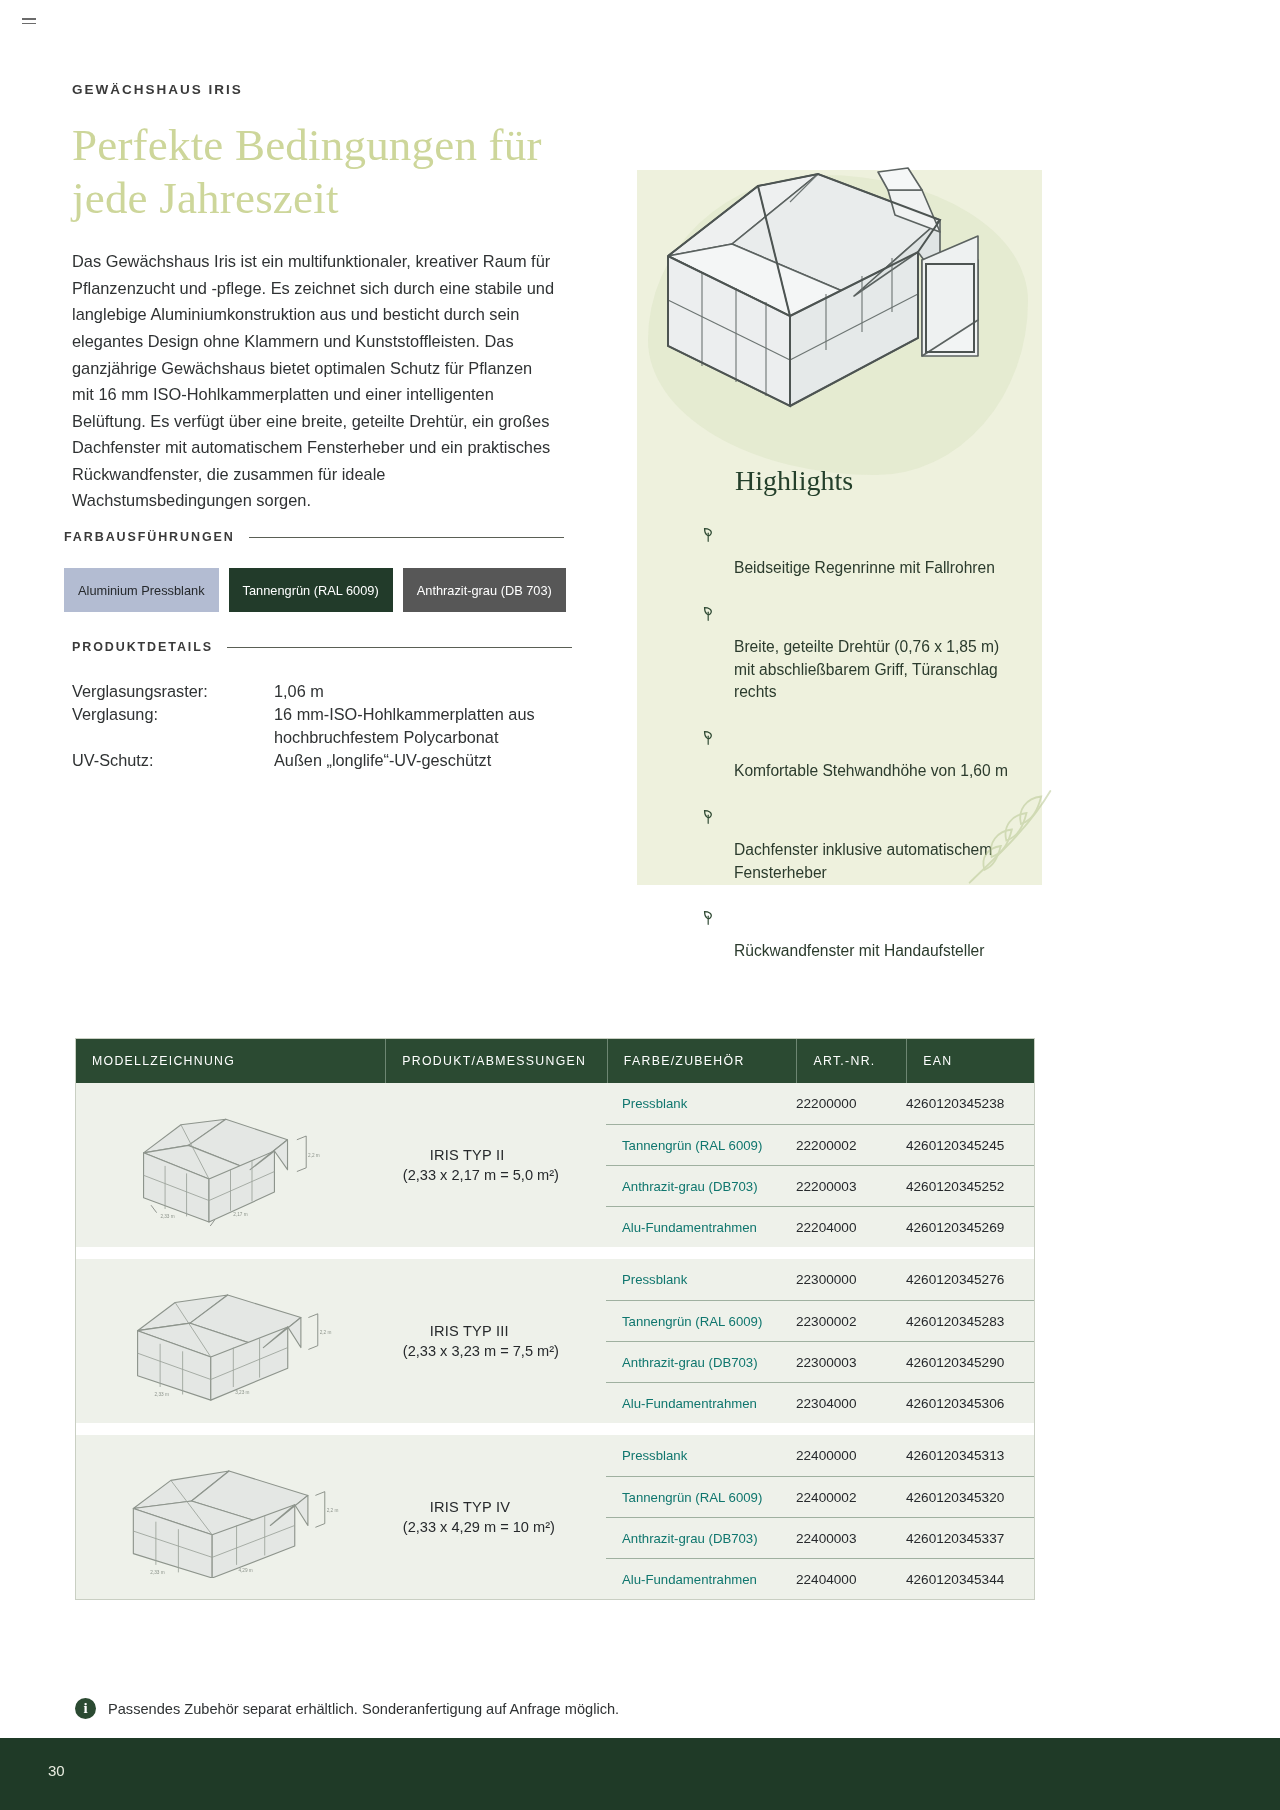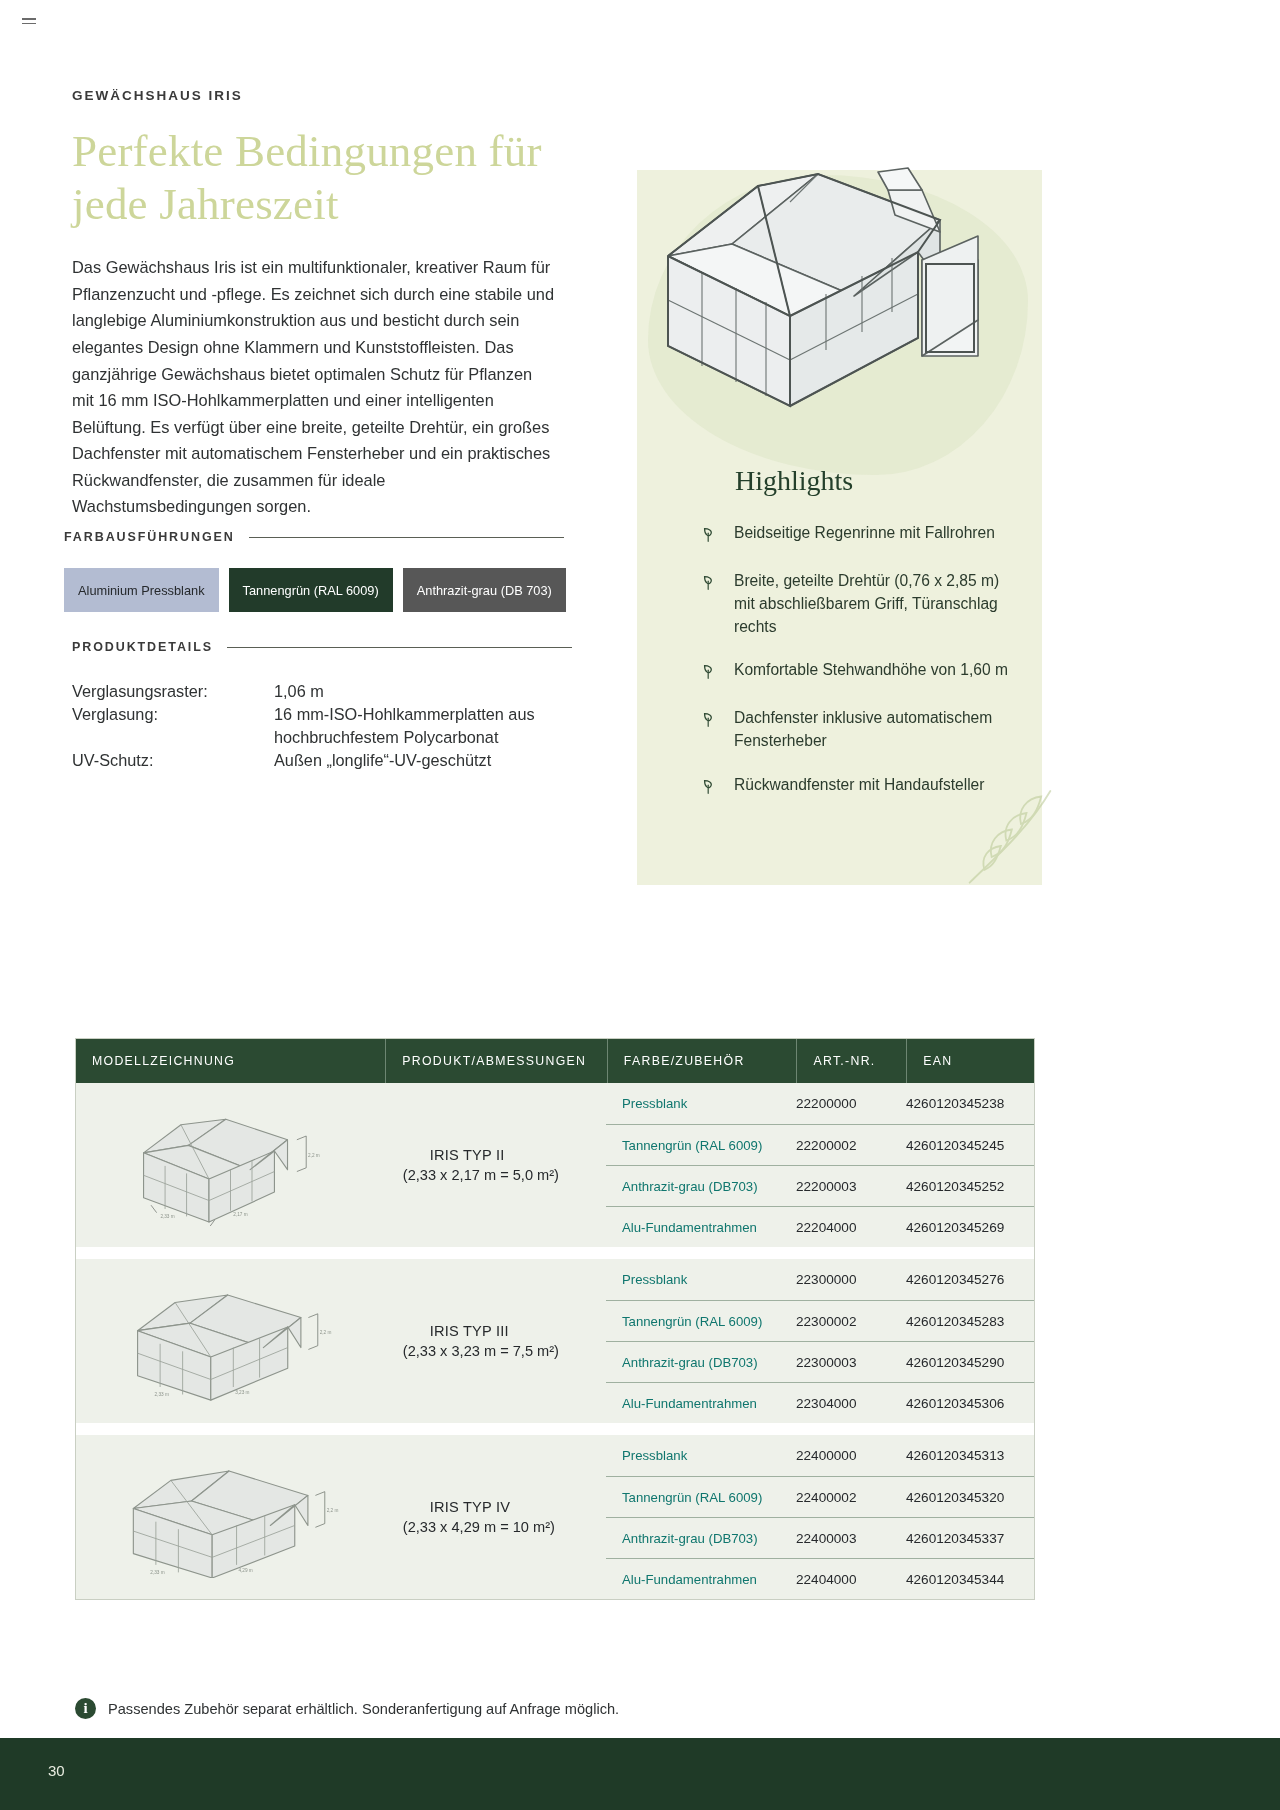--- a/index.html
+++ b/index.html
@@ -16,21 +16,21 @@
   
   .menu-mark {
     position: absolute; left: 22px; top: 18px;
     width: 14px; height: 10px;
   }
   .menu-mark i {
     display:block; height:1.5px; background:#6b6b6b; margin-bottom:3px; width:100%;
   }
 
   
-  .left-col { position:absolute; left:72px; top:88px; width:500px; }
+  .left-col { position:absolute; left:72px; top:82px; width:500px; }
 
   .eyebrow {
     font-size: 13.5px; letter-spacing: 2.0px; font-weight: 600;
     color:#3a3a3a; text-transform: uppercase;
   }
   .headline {
     margin-top: 22px;
     font-family: "Liberation Serif", serif;
     font-size: 45px;
     line-height: 1.17;
@@ -84,21 +84,21 @@
   .gh-illustration { position:absolute; left:640px; top:160px; width:400px; height:260px; }
 
   .highlights-title {
     position:absolute; left:735px; top:465px;
     font-family: "Liberation Serif", serif;
     font-size: 28px; color:#24402b; font-weight:400;
   }
   .hl-list { position:absolute; left:700px; top:522px; width:320px; }
   .hl-item { display:flex; gap:14px; margin-bottom:21px; }
   .hl-icon { width:20px; flex:0 0 20px; padding-top:3px; }
-  .hl-text { font-size:15.6px; line-height:1.46; color:#2b3b2d; }
+  .hl-text { font-size:15.6px; line-height:1.46; color:#2b3b2d;margin-top:35px; }
 
   .leaf-deco { position:absolute; left:955px; top:780px; width:110px; height:110px; opacity:.55; }
 
   
   .tbl-wrap {
     position:absolute; left:75px; top:1038px; width:960px;
     border: 1px solid #c9cfc3; background:#fff;
   }
   .tbl-head {
     display:flex; background:#2b4a32; color:#fff;
@@ -246,21 +246,21 @@
       </span>
       <span class="hl-text">Beidseitige Regenrinne mit Fallrohren</span>
     </div>
     <div class="hl-item">
       <span class="hl-icon">
         <svg viewBox="0 0 22 22" width="20" height="20" fill="none" stroke="#2f4a33" stroke-width="1.3" stroke-linecap="round">
           <path d="M5 4 C5 11, 10 14, 12 10 C14 6, 9 4, 5 4 Z"></path>
             <path d="M9 9 L9 18"></path>
         </svg>
       </span>
-      <span class="hl-text">Breite, geteilte Drehtür (0,76 x 2,85 m) mit abschließbarem Griff, Türanschlag rechts</span>
+      <span class="hl-text">Breite, geteilte Drehtür (0,76 x 1,85 m) mit abschließbarem Griff, Türanschlag rechts</span>
     </div>
     <div class="hl-item">
       <span class="hl-icon">
         <svg viewBox="0 0 22 22" width="20" height="20" fill="none" stroke="#2f4a33" stroke-width="1.3" stroke-linecap="round">
           <path d="M5 4 C5 11, 10 14, 12 10 C14 6, 9 4, 5 4 Z"></path>
             <path d="M9 9 L9 18"></path>
         </svg>
       </span>
       <span class="hl-text">Komfortable Stehwandhöhe von 1,60 m</span>
     </div>

